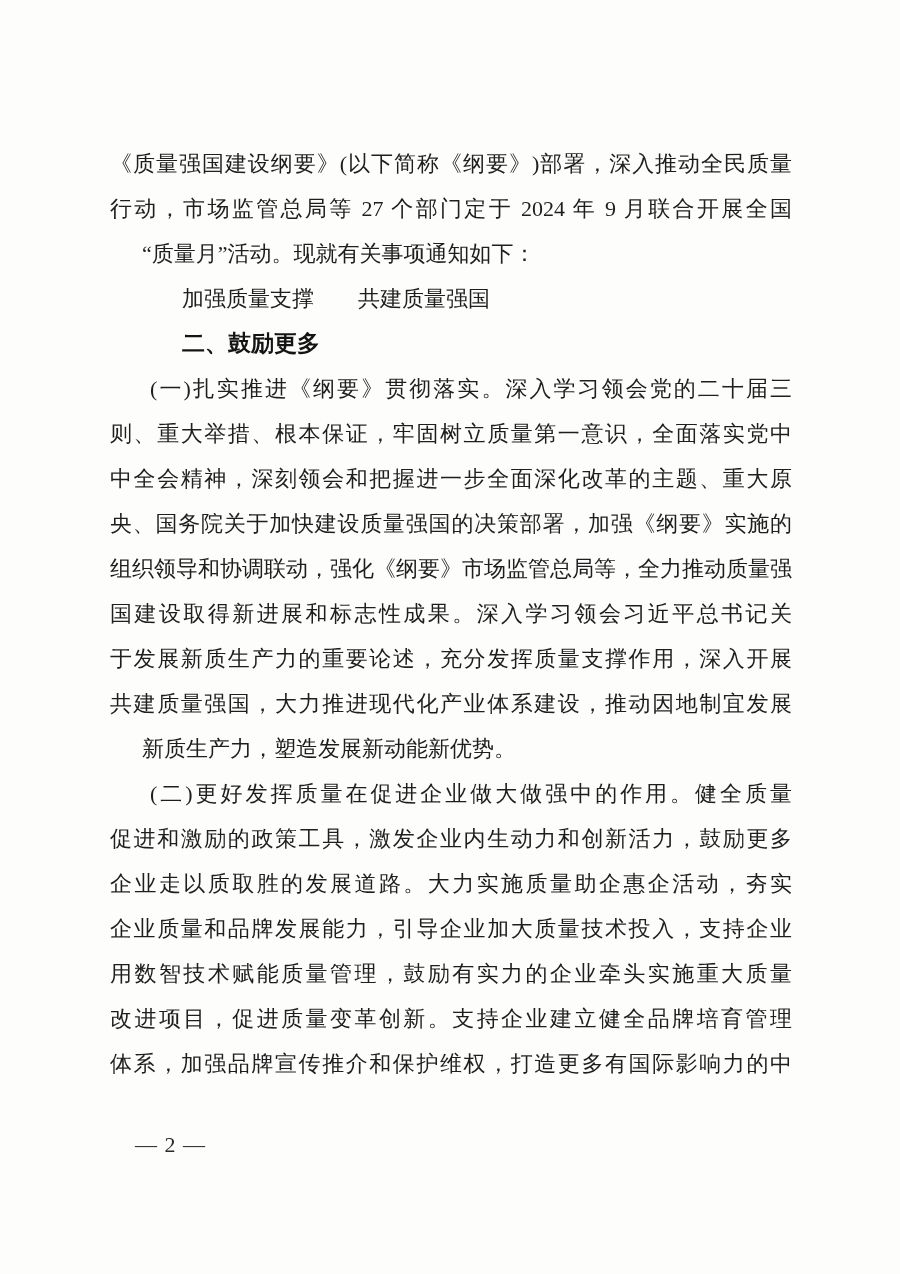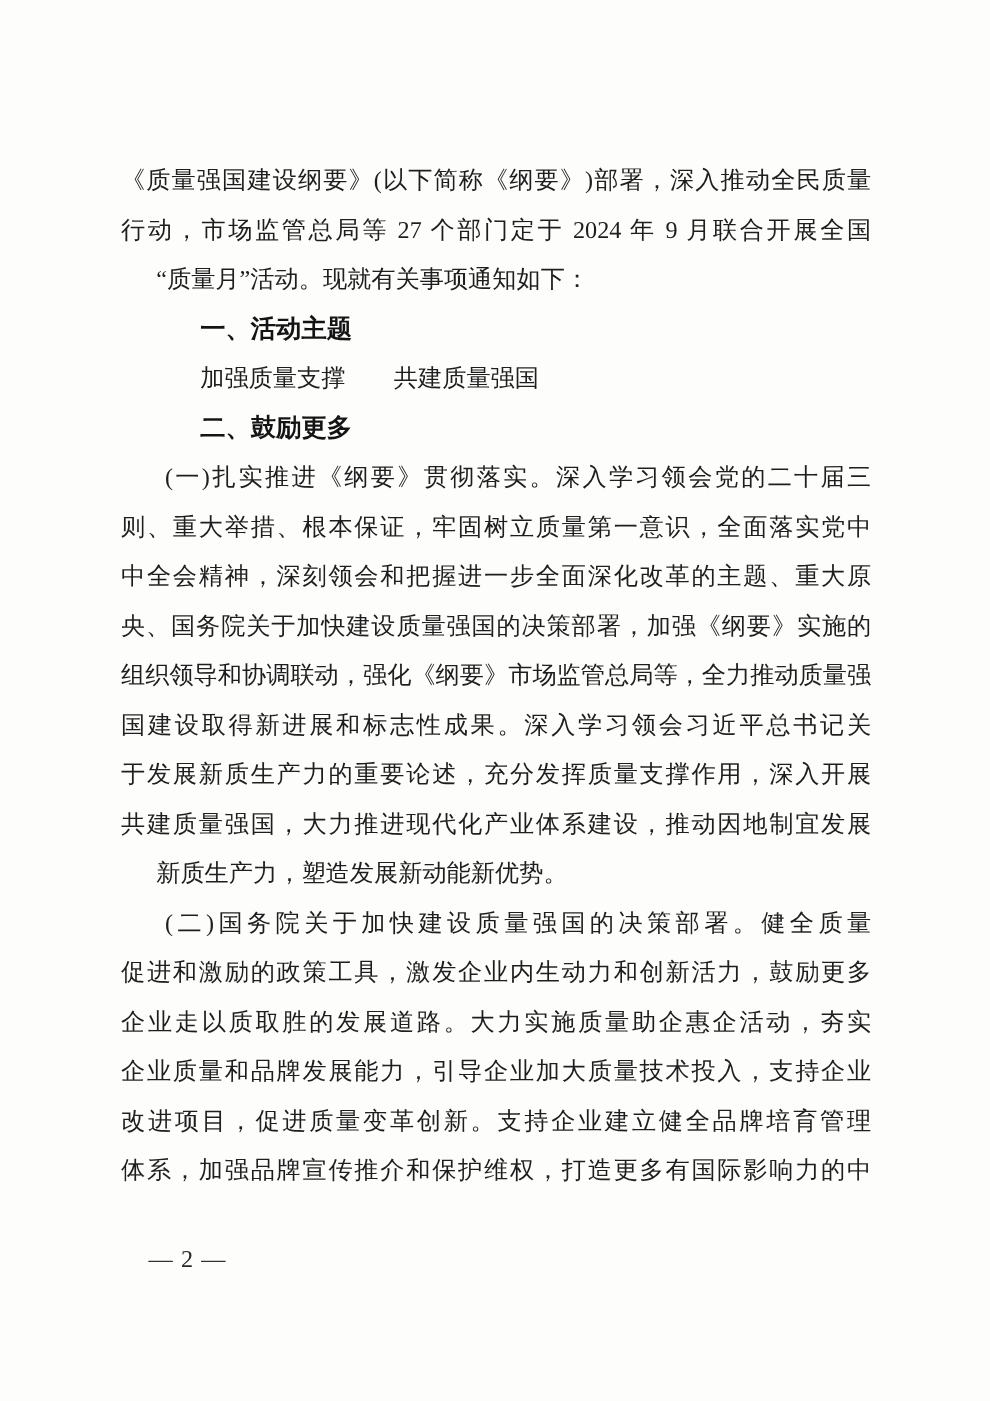--- a/index.html
+++ b/index.html
@@ -59,33 +59,33 @@
   }
 </style>
 </head>
 <body>
 
 <div class="page">
   <div class="doc-body">
       <div class="line">《质量强国建设纲要》(以下简称《纲要》)部署，深入推动全民质量</div>
       <div class="line">行动，市场监管总局等 27 个部门定于 2024 年 9 月联合开展全国</div>
       <div class="line end">“质量月”活动。现就有关事项通知如下：</div>
-      <div class="line heading indent end">一、活动主题</div>
       <div class="line indent end">加强质量支撑　　共建质量强国</div>
       <div class="line heading indent end">二、鼓励更多</div>
       <div class="line indent">(一)扎实推进《纲要》贯彻落实。深入学习领会党的二十届三</div>
       <div class="line">则、重大举措、根本保证，牢固树立质量第一意识，全面落实党中</div>
       <div class="line">中全会精神，深刻领会和把握进一步全面深化改革的主题、重大原</div>
       <div class="line">央、国务院关于加快建设质量强国的决策部署，加强《纲要》实施的</div>
       <div class="line">组织领导和协调联动，强化《纲要》市场监管总局等，全力推动质量强</div>
       <div class="line">国建设取得新进展和标志性成果。深入学习领会习近平总书记关</div>
       <div class="line">于发展新质生产力的重要论述，充分发挥质量支撑作用，深入开展</div>
       <div class="line">共建质量强国，大力推进现代化产业体系建设，推动因地制宜发展</div>
       <div class="line end">新质生产力，塑造发展新动能新优势。</div>
-      <div class="line indent">(二)国务院关于加快建设质量强国的决策部署。健全质量</div>
+      <div class="line indent">(二)更好发挥质量在促进企业做大做强中的作用。健全质量</div>
       <div class="line">促进和激励的政策工具，激发企业内生动力和创新活力，鼓励更多</div>
       <div class="line">企业走以质取胜的发展道路。大力实施质量助企惠企活动，夯实</div>
       <div class="line">企业质量和品牌发展能力，引导企业加大质量技术投入，支持企业</div>
+      <div class="line">用数智技术赋能质量管理，鼓励有实力的企业牵头实施重大质量</div>
       <div class="line">改进项目，促进质量变革创新。支持企业建立健全品牌培育管理</div>
       <div class="line">体系，加强品牌宣传推介和保护维权，打造更多有国际影响力的中</div>
     </div>
   <div class="footer">— 2 —</div>
 </div>
 
 </body></html>

